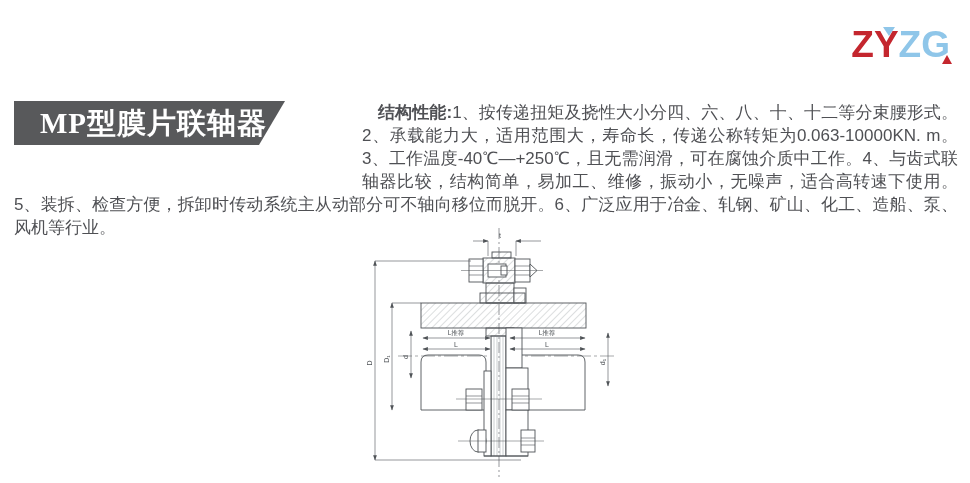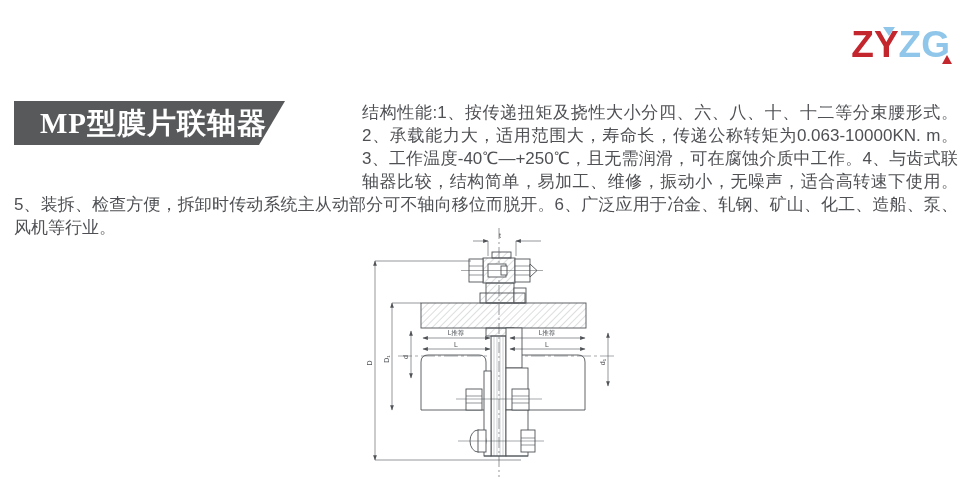--- a/index.html
+++ b/index.html
@@ -22,21 +22,21 @@
   
   .intro-wrap { position:absolute; left:14px; top:96px; width:944px;
                 font-size:17px; line-height:23px; color:#4f5054;
                 text-align:justify; padding-top:5px; }
   .banner-float { float:left; width:348px; height:70px; }
   .banner { width:271px; height:44px; background:#58595b; color:#ffffff;
             font-family:"Liberation Serif", serif; font-weight:bold;
             font-size:29px; line-height:44px; padding-left:26px;
             letter-spacing:1px; white-space:nowrap;
             clip-path:polygon(0 0, 100% 0, calc(100% - 26px) 100%, 0 100%); }
-  .intro-label { font-weight:normal; }
+  .intro-label { font-weight:bold;margin-left:16px; }
 
   
   .drawing { position:absolute; left:328px; top:226px; width:348px; height:254px; }
   svg text { font-family:"Liberation Sans", sans-serif; fill:#4f5357; }
 </style>
 </head>
 <body>
 
 <div class="page">
 

